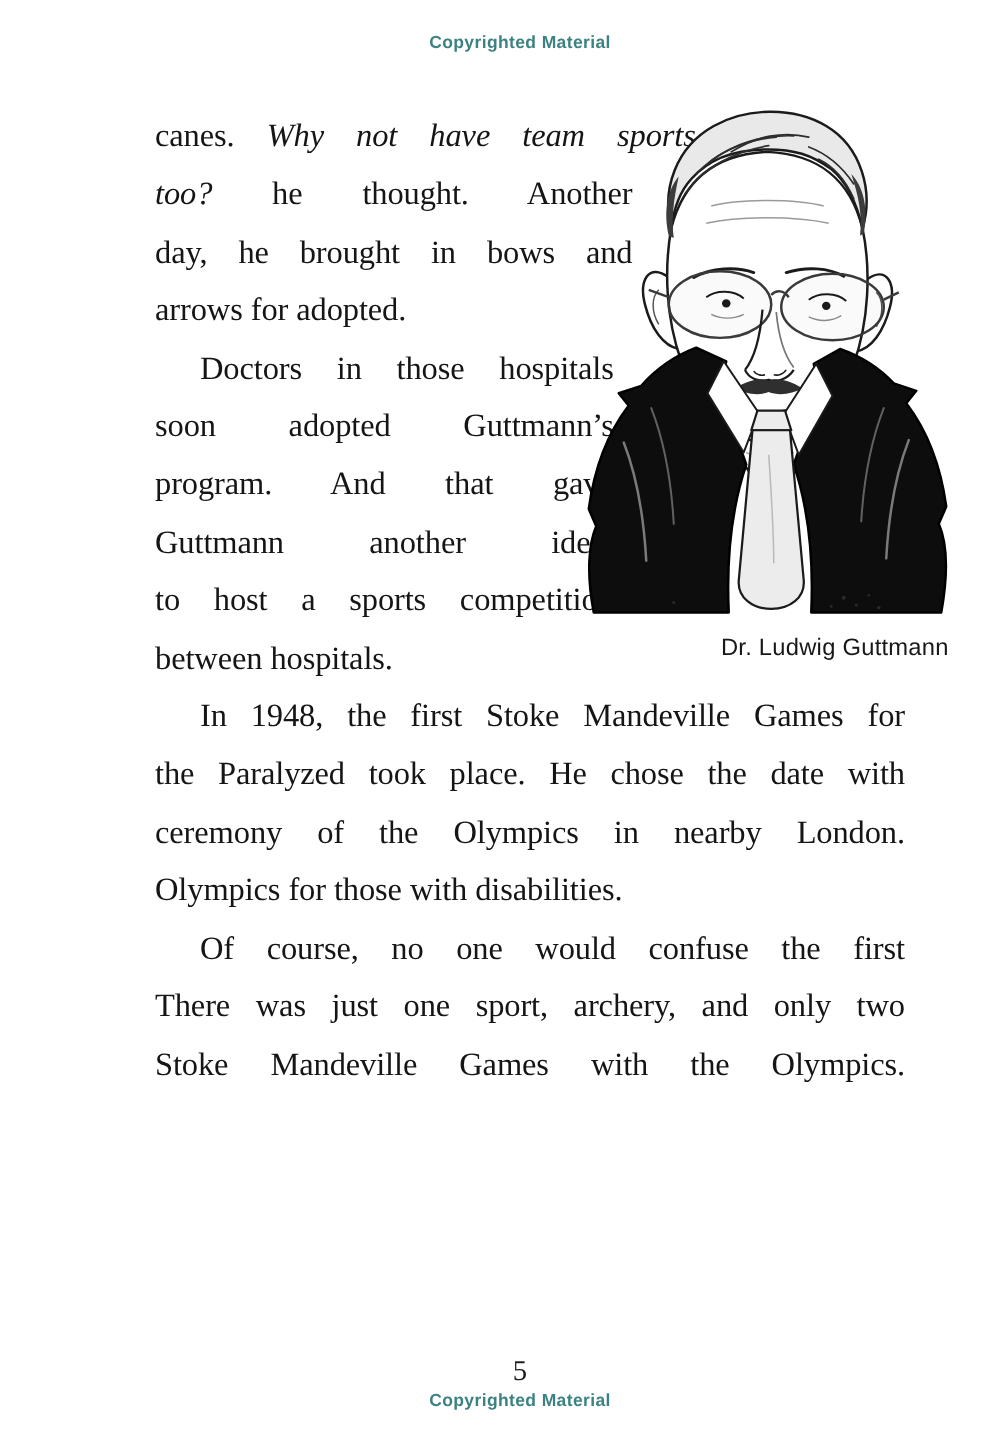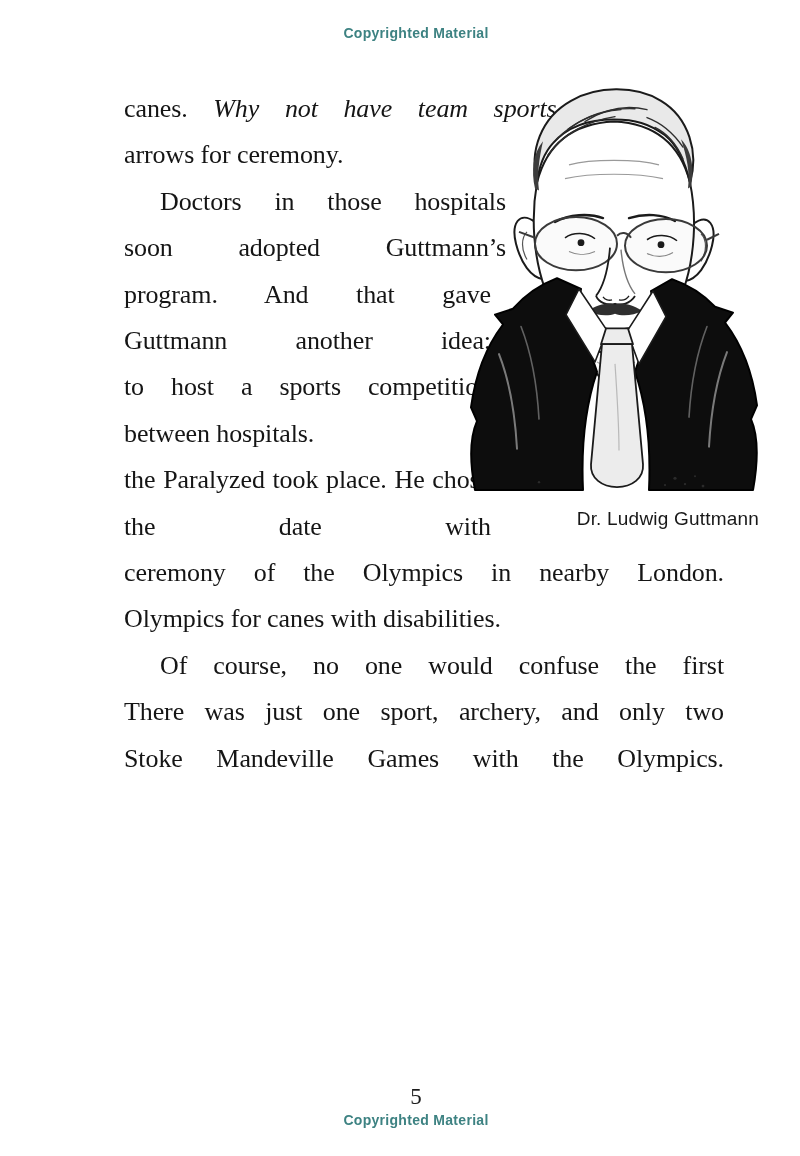--- a/index.html
+++ b/index.html
@@ -125,30 +125,33 @@
             <circle cx="226" cy="394" r="1"></circle>
           <circle cx="70" cy="400" r="1.2"></circle>
             <circle cx="234" cy="404" r="1.4"></circle>
         </g>
       </svg>
       <figcaption class="caption">Dr. Ludwig Guttmann</figcaption>
     </figure>
 
     <div>
         <div class="jline"><span>canes. </span><span class="it">Why not have team sports,</span><span></span></div>
-        <div class="jline last"><span>arrows for ceremony.</span><span class="it"></span><span></span></div>
+        <div class="jline"><span></span><span class="it">too?</span><span> he thought. Another</span></div>
+        <div class="jline"><span>day, he brought in bows and</span><span class="it"></span><span></span></div>
+        <div class="jline last"><span>arrows for adopted.</span><span class="it"></span><span></span></div>
         <div class="jline indent"><span>Doctors in those hospitals</span><span class="it"></span><span></span></div>
         <div class="jline"><span>soon adopted Guttmann’s</span><span class="it"></span><span></span></div>
         <div class="jline"><span>program. And that gave</span><span class="it"></span><span></span></div>
         <div class="jline"><span>Guttmann another idea:</span><span class="it"></span><span></span></div>
         <div class="jline"><span>to host a sports competition</span><span class="it"></span><span></span></div>
         <div class="jline last"><span>between hospitals.</span><span class="it"></span><span></span></div>
+        <div class="jline indent"><span>In 1948, the first Stoke Mandeville Games for</span><span class="it"></span><span></span></div>
         <div class="jline"><span>the Paralyzed took place. He chose the date with</span><span class="it"></span><span></span></div>
         <div class="jline"><span>ceremony of the Olympics in nearby London.</span><span class="it"></span><span></span></div>
-        <div class="jline last"><span>Olympics for canes with disabilities.</span><span class="it"></span><span></span></div>
+        <div class="jline last"><span>Olympics for those with disabilities.</span><span class="it"></span><span></span></div>
         <div class="jline indent"><span>Of course, no one would confuse the first</span><span class="it"></span><span></span></div>
         <div class="jline"><span>There was just one sport, archery, and only two</span><span class="it"></span><span></span></div>
         <div class="jline"><span>Stoke Mandeville Games with the Olympics.</span><span class="it"></span><span></span></div>
       </div>
 
   </div>
 
   <div class="footer">
     <div class="pagenum">5</div>
     <div class="watermark bottom" style="color: rgb(61, 130, 130);">Copyrighted Material</div>

